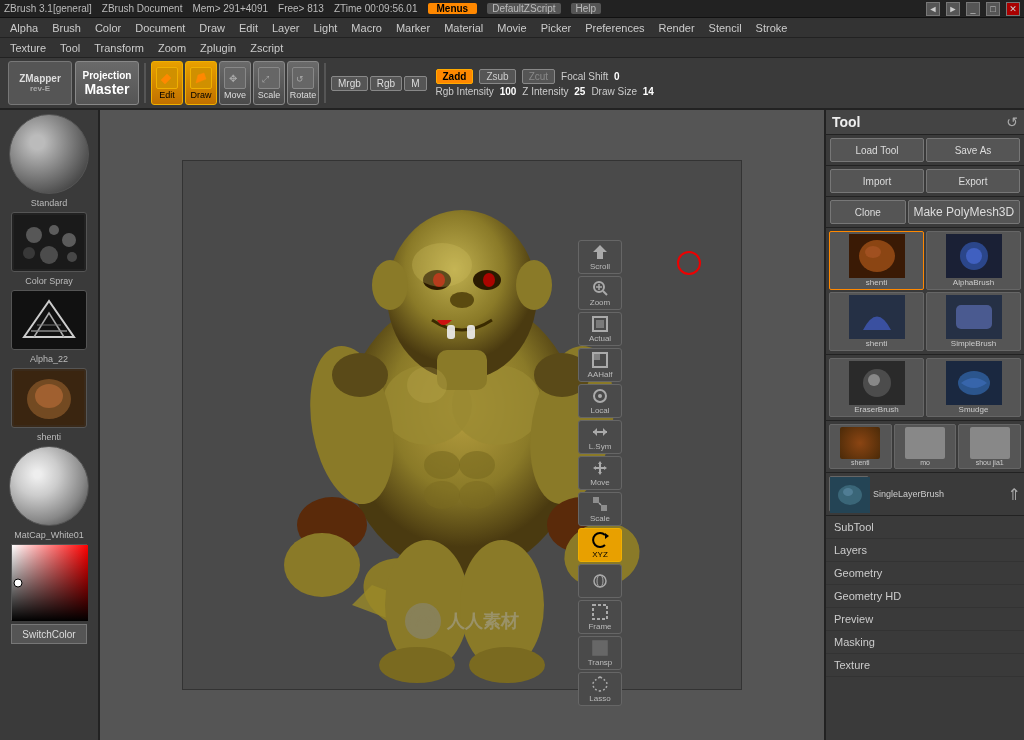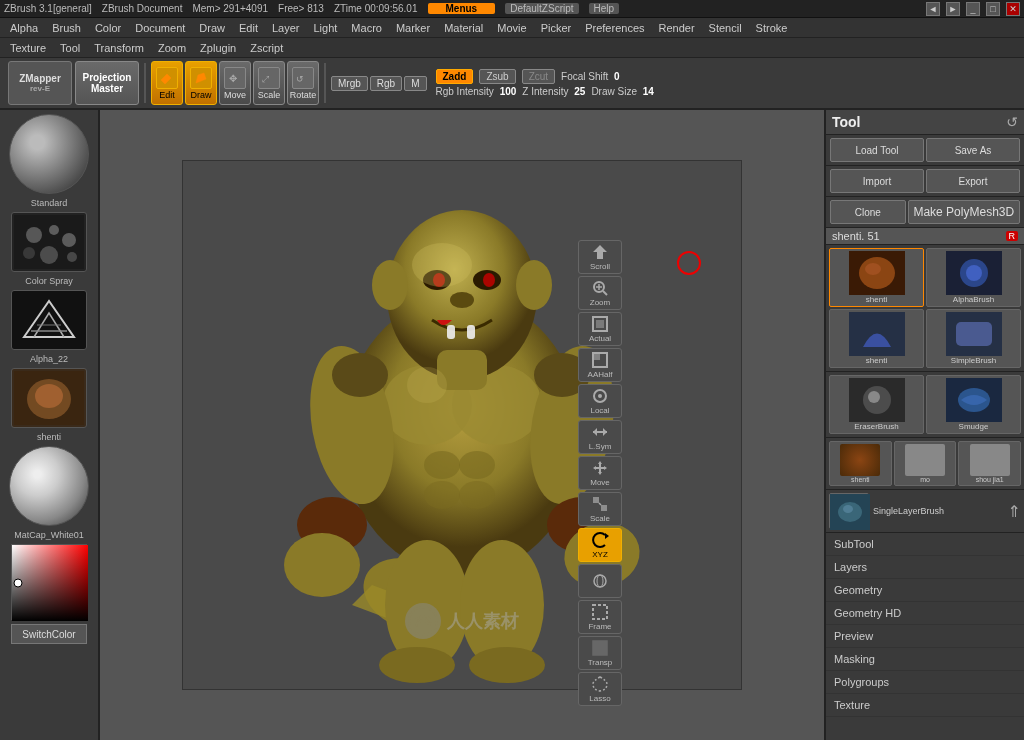--- a/index.html
+++ b/index.html
@@ -485,21 +485,21 @@
   </style>
 </head>
 <body>
 
 <div id="titlebar">
   <span>ZBrush 3.1[general]</span>
   <span>ZBrush Document</span>
   <span>Mem&gt; 291+4091</span>
   <span>Free&gt; 813</span>
   <span>ZTime 00:09:56.01</span>
-  <span style="background:#f80;color:#000;padding:0 18px;border-radius:2px;font-weight:bold;cursor:pointer;">Menus</span>
+  <span style="background:#f80;color:#000;padding:0 9px;border-radius:2px;font-weight:bold;cursor:pointer;">Menus</span>
   <span style="background:#555;padding:0 5px;cursor:pointer;border-radius:2px;">DefaultZScript</span>
   <span style="background:#555;padding:0 5px;cursor:pointer;border-radius:2px;">Help</span>
   <div class="title-right">
     <div class="win-btn">◄</div>
     <div class="win-btn">►</div>
     <div class="win-btn">_</div>
     <div class="win-btn">□</div>
     <div class="win-btn" style="background:#a00;">✕</div>
   </div>
 </div>
@@ -533,21 +533,21 @@
   <div class="menu-item">Zscript</div>
 </div>
 
 <div id="toolbar">
   <div class="zmapper-btn">
     <span>ZMapper</span>
     <span class="sub">rev-E</span>
   </div>
   <div class="proj-btn">
     <span>Projection</span>
-    <span style="font-size:10px;">Master</span>
+    <span style="font-size:14px;">Master</span>
   </div>
   <div class="separator"></div>
   <div class="toolbar-group">
     <div class="tool-btn active">
       <div class="icon-box">
         <svg width="16" height="16" viewBox="0 0 16 16">
             <path d="M2 10 L8 4 L12 8 L6 14 Z" fill="#f80" stroke="#f80" stroke-width="0.5"></path>
           </svg>
       </div>
       <span>Edit</span>
@@ -899,24 +899,20 @@
     <div class="tool-row">
       <div class="tp-btn">Import</div>
       <div class="tp-btn">Export</div>
     </div>
 
     <div class="tool-row">
       <div class="tp-btn">Clone</div>
       <div class="tp-btn wide" style="font-size:12px;">Make PolyMesh3D</div>
     </div>
 
-    <div class="subtool-name">
-      <span>shenti. 51</span>
-      <span class="r-badge">R</span>
-    </div>
 
     <div class="brush-grid">
       <div class="brush-item selected">
         <div class="brush-thumb brown-monster">
           <svg width="56" height="44" viewBox="0 0 56 44">
             <rect width="56" height="44" fill="#3a1a05"></rect>
             <ellipse cx="28" cy="22" rx="18" ry="16" fill="#8B4513"></ellipse>
             <ellipse cx="24" cy="18" rx="8" ry="6" fill="#a05020"></ellipse>
           </svg>
         </div>
@@ -1002,18 +998,17 @@
       <span class="arrow-icon">⇑</span>
     </div>
 
     <div class="tool-list">
       <div class="tool-list-item">SubTool</div>
       <div class="tool-list-item">Layers</div>
       <div class="tool-list-item">Geometry</div>
       <div class="tool-list-item">Geometry HD</div>
       <div class="tool-list-item">Preview</div>
       <div class="tool-list-item">Masking</div>
-      <div class="tool-list-item">Polygroups</div>
       <div class="tool-list-item">Texture</div>
 
     </div>
   </div>
 </div>
 
 </body></html>

